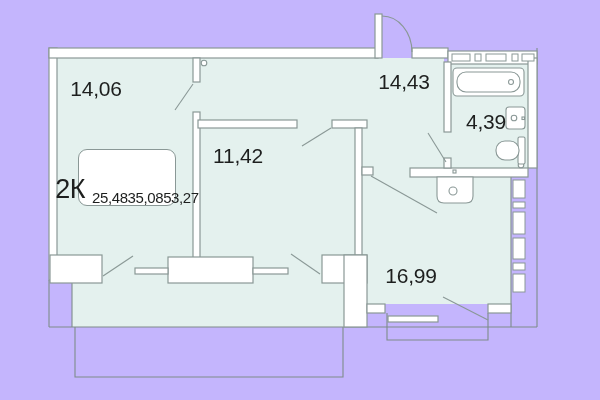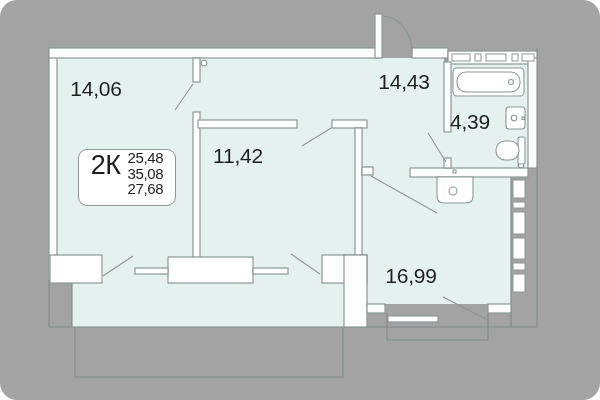--- a/index.html
+++ b/index.html
@@ -1,26 +1,26 @@
 <!DOCTYPE html>
 <html><head>
 <meta charset="utf-8">
 <style>
   html,body{margin:0;padding:0;background:#fff;}
-  .stage{position:relative;width:600px;height:400px;background:#a3a3a3;overflow:hidden;
-         font-family:"Liberation Sans",sans-serif;border-radius:17px;}
+  .stage{position:relative;width:600px;height:400px;background:#c4b5fd;overflow:hidden;
+         font-family:"Liberation Sans",sans-serif;}
   .stage svg{position:absolute;left:0;top:0;}
   .room-label{position:absolute;transform:translate(-50%,-50%);
               font-size:21px;color:#1d1f1e;letter-spacing:-0.2px;white-space:nowrap;}
   .info-box{position:absolute;left:78px;top:149px;width:98px;height:57px;
             box-sizing:border-box;background:#fff;border:1.4px solid #8a9896;
-            border-radius:9px;display:flex;align-items:flex-start;justify-content:center;
+            border-radius:9px;display:flex;align-items:flex-end;justify-content:center;
             gap:7px;color:#1d1f1e;}
   .unit-type{font-size:27px;letter-spacing:-0.5px;}
-  .unit-areas{display:flex;flex-direction:column;align-items:flex-start;
+  .unit-areas{display:flex;flex-direction:row;align-items:flex-start;
               font-size:15px;line-height:15.5px;letter-spacing:-0.4px;}
 </style>
 </head>
 <body>
 
 <div class="stage">
 
   <svg width="600" height="400" viewBox="0 0 600 400">
 
     <g fill="#e4f1ee" stroke="none">
@@ -125,26 +125,26 @@
       <g>
         <path d="M437 177 L473 177 L473 196 Q473 203 466 203 L444 203 Q437 203 437 196 Z"></path>
         <circle cx="453" cy="191" r="4"></circle>
         <rect x="453" y="170" width="3" height="3"></rect>
       </g>
     </g>
   </svg>
 
   <div class="room-label" style="left:96px;top:89px">14,06</div>
   <div class="room-label" style="left:404px;top:82px">14,43</div>
-  <div class="room-label" style="left:470px;top:122px">4,39</div>
+  <div class="room-label" style="left:486px;top:122px">4,39</div>
   <div class="room-label" style="left:238px;top:156px">11,42</div>
   <div class="room-label" style="left:411px;top:276px">16,99</div>
 
   <div class="info-box">
     <span class="unit-type">2К</span>
     <span class="unit-areas">
       <span>25,48</span>
       <span>35,08</span>
-      <span>27,68</span>
+      <span>53,27</span>
     </span>
   </div>
 
 </div>
 
 </body></html>

